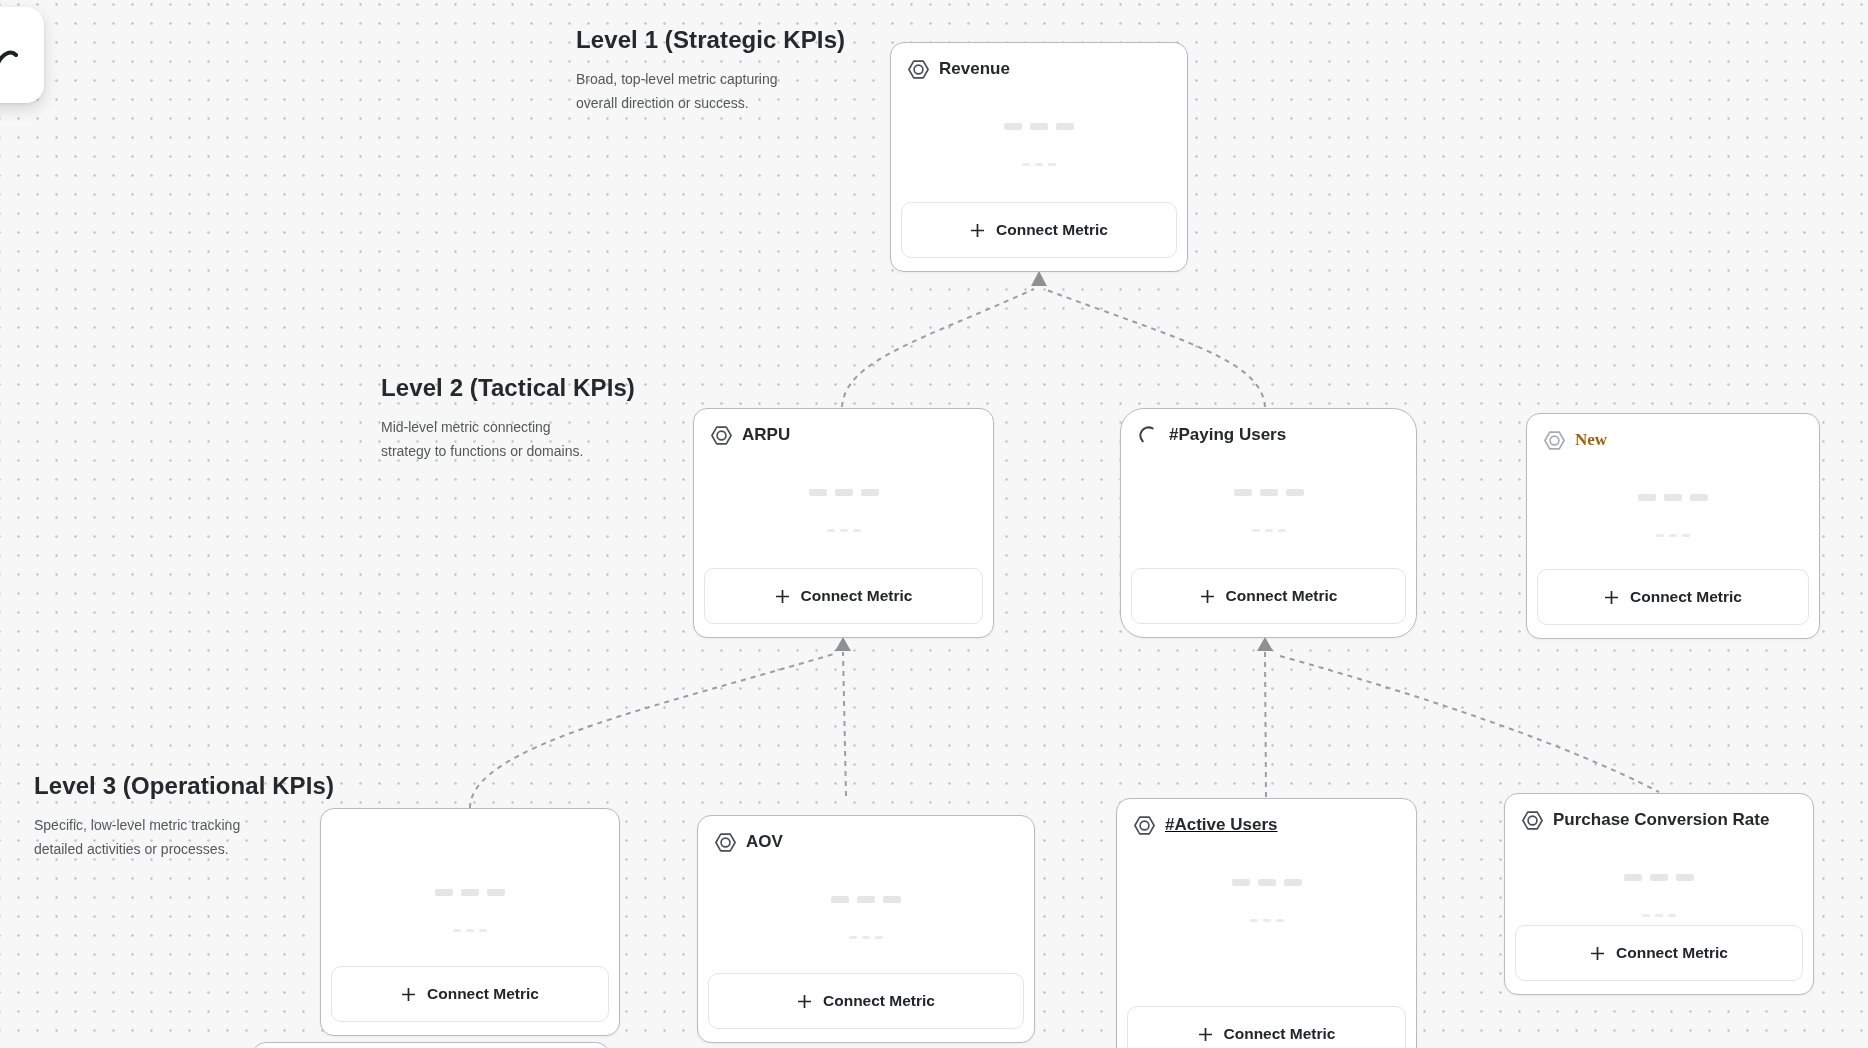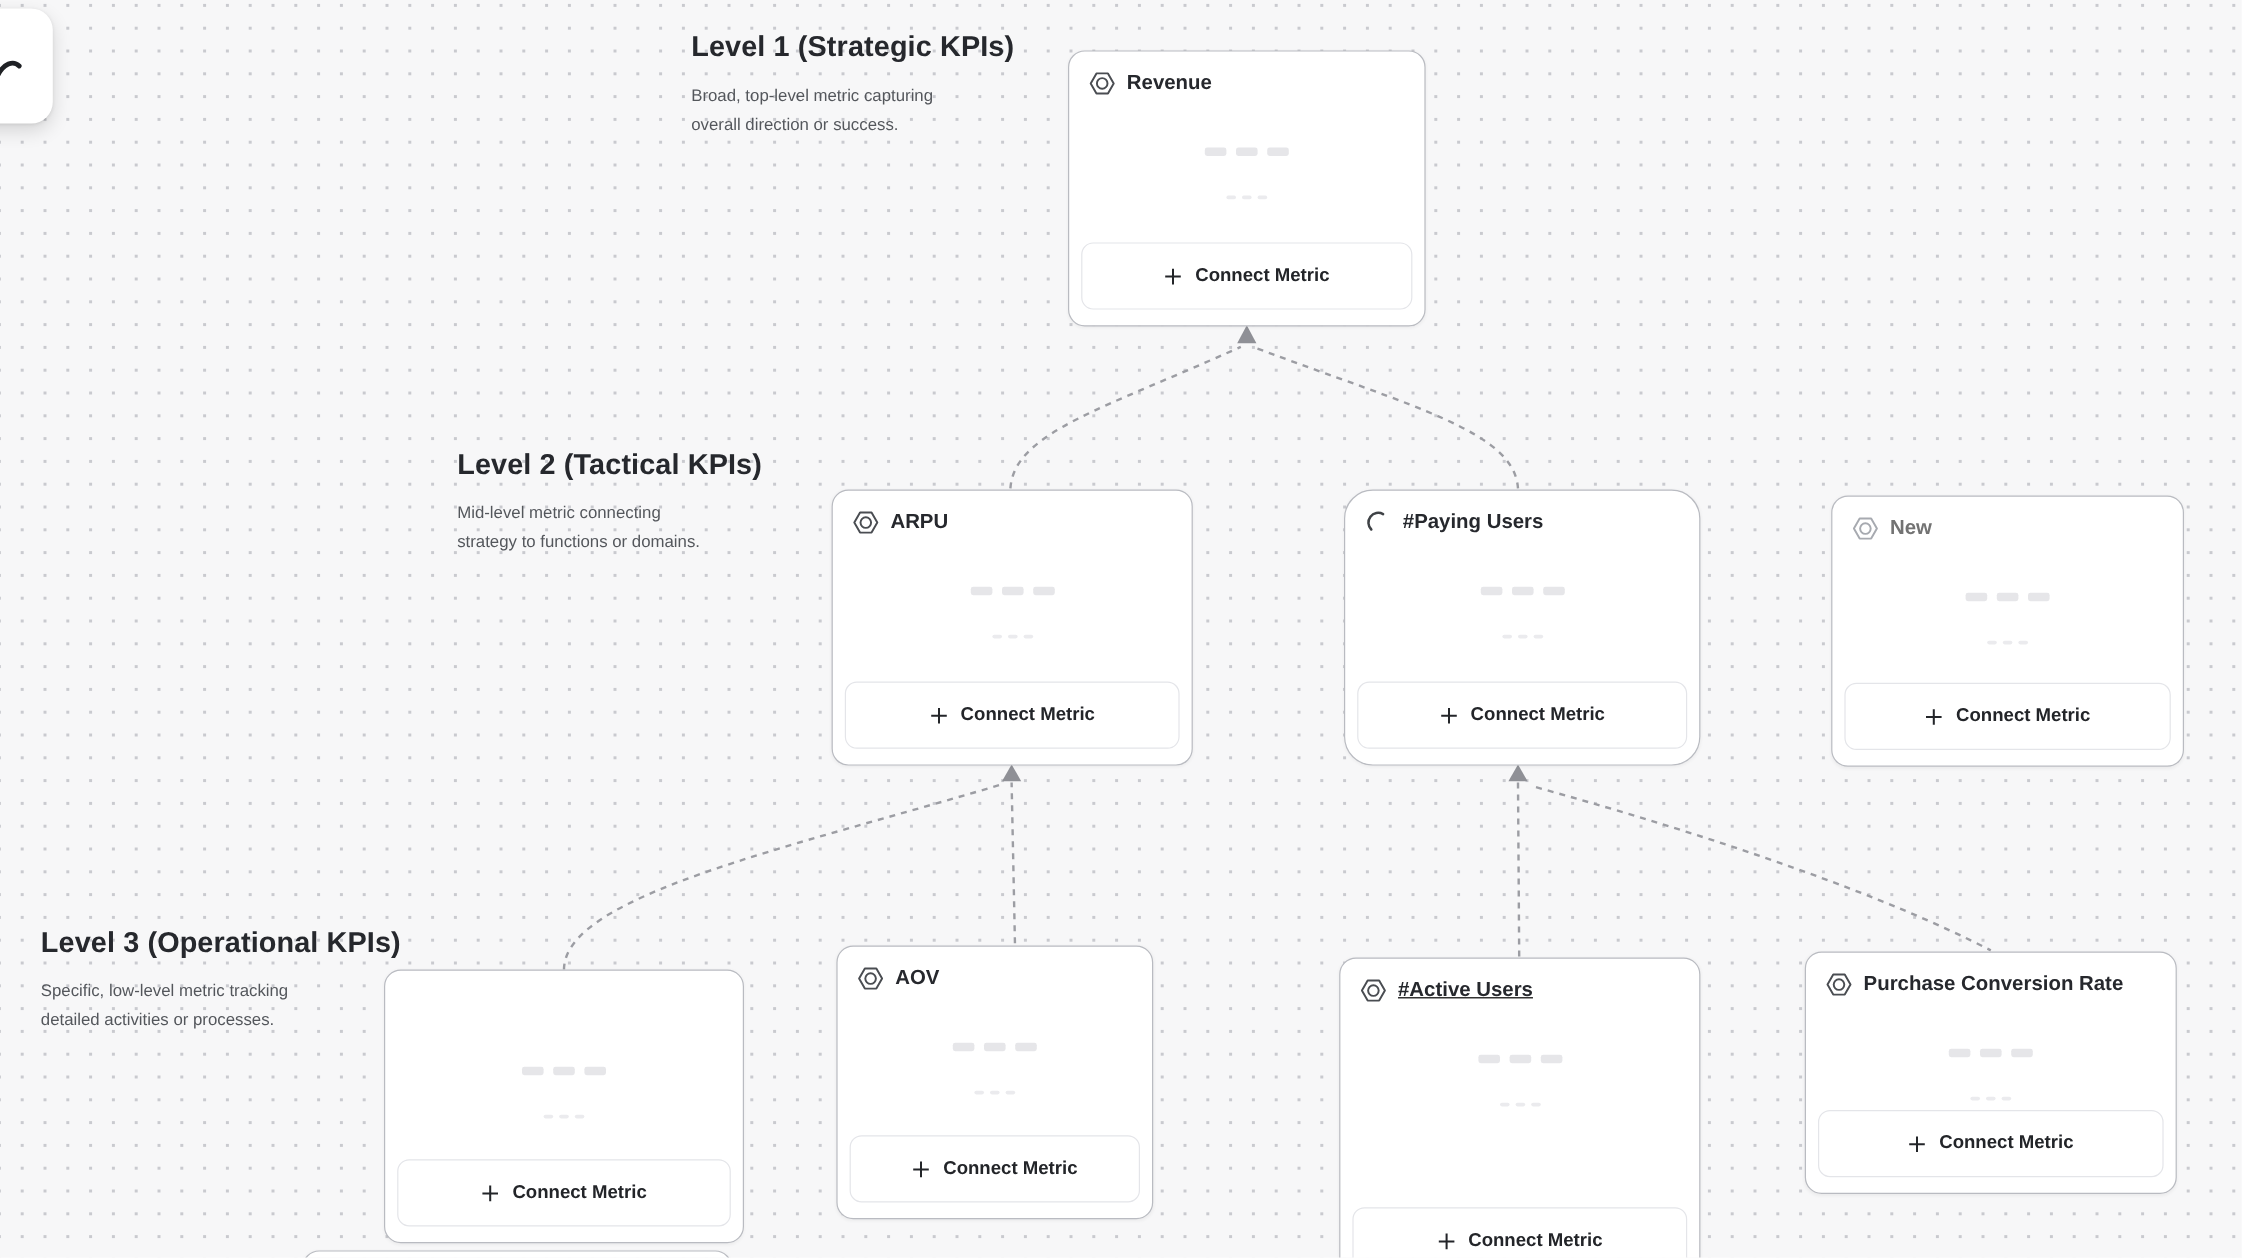--- a/index.html
+++ b/index.html
@@ -33,21 +33,21 @@
   .card {
     position:absolute; z-index:3;
     background:#ffffff;
     border:1.5px solid #b9bbc1;
     border-radius:14px;
     box-shadow:0 1px 3px rgba(0,0,0,0.05);
   }
   .card-header { display:flex; align-items:center; gap:9px; padding:14px 18px 0 15px; }
   .icon { display:flex; align-items:center; justify-content:center; width:24px; height:24px; flex:0 0 auto; }
   .card-title { font-size:17px; font-weight:600; color:#26282d; white-space:nowrap; }
-  .card.muted .card-title { color:#737373; }
+  .card.muted .card-title { color:#a16207;font-family:Liberation Serif, serif; }
   .card.muted .icon svg { stroke:#a7aab0; }
 
   .skeleton-bars, .skeleton-dashes { position:absolute; left:0; right:0; display:flex; justify-content:center; }
   .skeleton-bars  { top:80px; gap:8px; }
   .skeleton-bars i  { display:block; width:18px; height:7px; border-radius:2px; background:#e6e6e9; }
   .skeleton-dashes { top:120px; gap:5px; }
   .skeleton-dashes i { display:block; width:8px; height:3px; border-radius:1.5px; background:#ebebee; }
 
   .connect-btn {
     position:absolute; left:10px; right:10px; bottom:13px; height:56px;
@@ -55,21 +55,21 @@
     background:#ffffff; border:1px solid #e4e5e9; border-radius:10px;
     font-family:inherit; font-size:15.5px; font-weight:600; color:#232529;
     cursor:pointer; padding:16px;
   }
 
   #card-revenue                  { left:890px;  top:42px;  width:298px; height:230px; }
   #card-arpu                     { left:693px;  top:408px; width:301px; height:230px; }
   #card-paying-users             { left:1120px; top:408px; width:297px; height:230px;border-radius:24px; }
   #card-new                      { left:1526px; top:413px; width:294px; height:226px; }
   #card-purchases-per-user       { left:320px;  top:808px; width:300px; height:228px; }
-  #card-aov                      { left:697px;  top:788px; width:264px; height:228px; }
+  #card-aov                      { left:697px;  top:815px; width:338px; height:228px; }
   #card-active-users             { left:1116px; top:798px; width:301px; height:278px;text-decoration:underline; }
   #card-purchase-conversion-rate { left:1504px; top:793px; width:310px; height:202px; }
   #card-partial                  { left:252px;  top:1042px; width:358px; height:40px; }
 
   
   .floating-btn {
     position:absolute; z-index:4;
     left:-30px; top:7px; width:74px; height:96px;
     background:#ffffff; border-radius:18px;
     box-shadow:0 6px 16px rgba(0,0,0,0.14), 0 1px 3px rgba(0,0,0,0.08);

